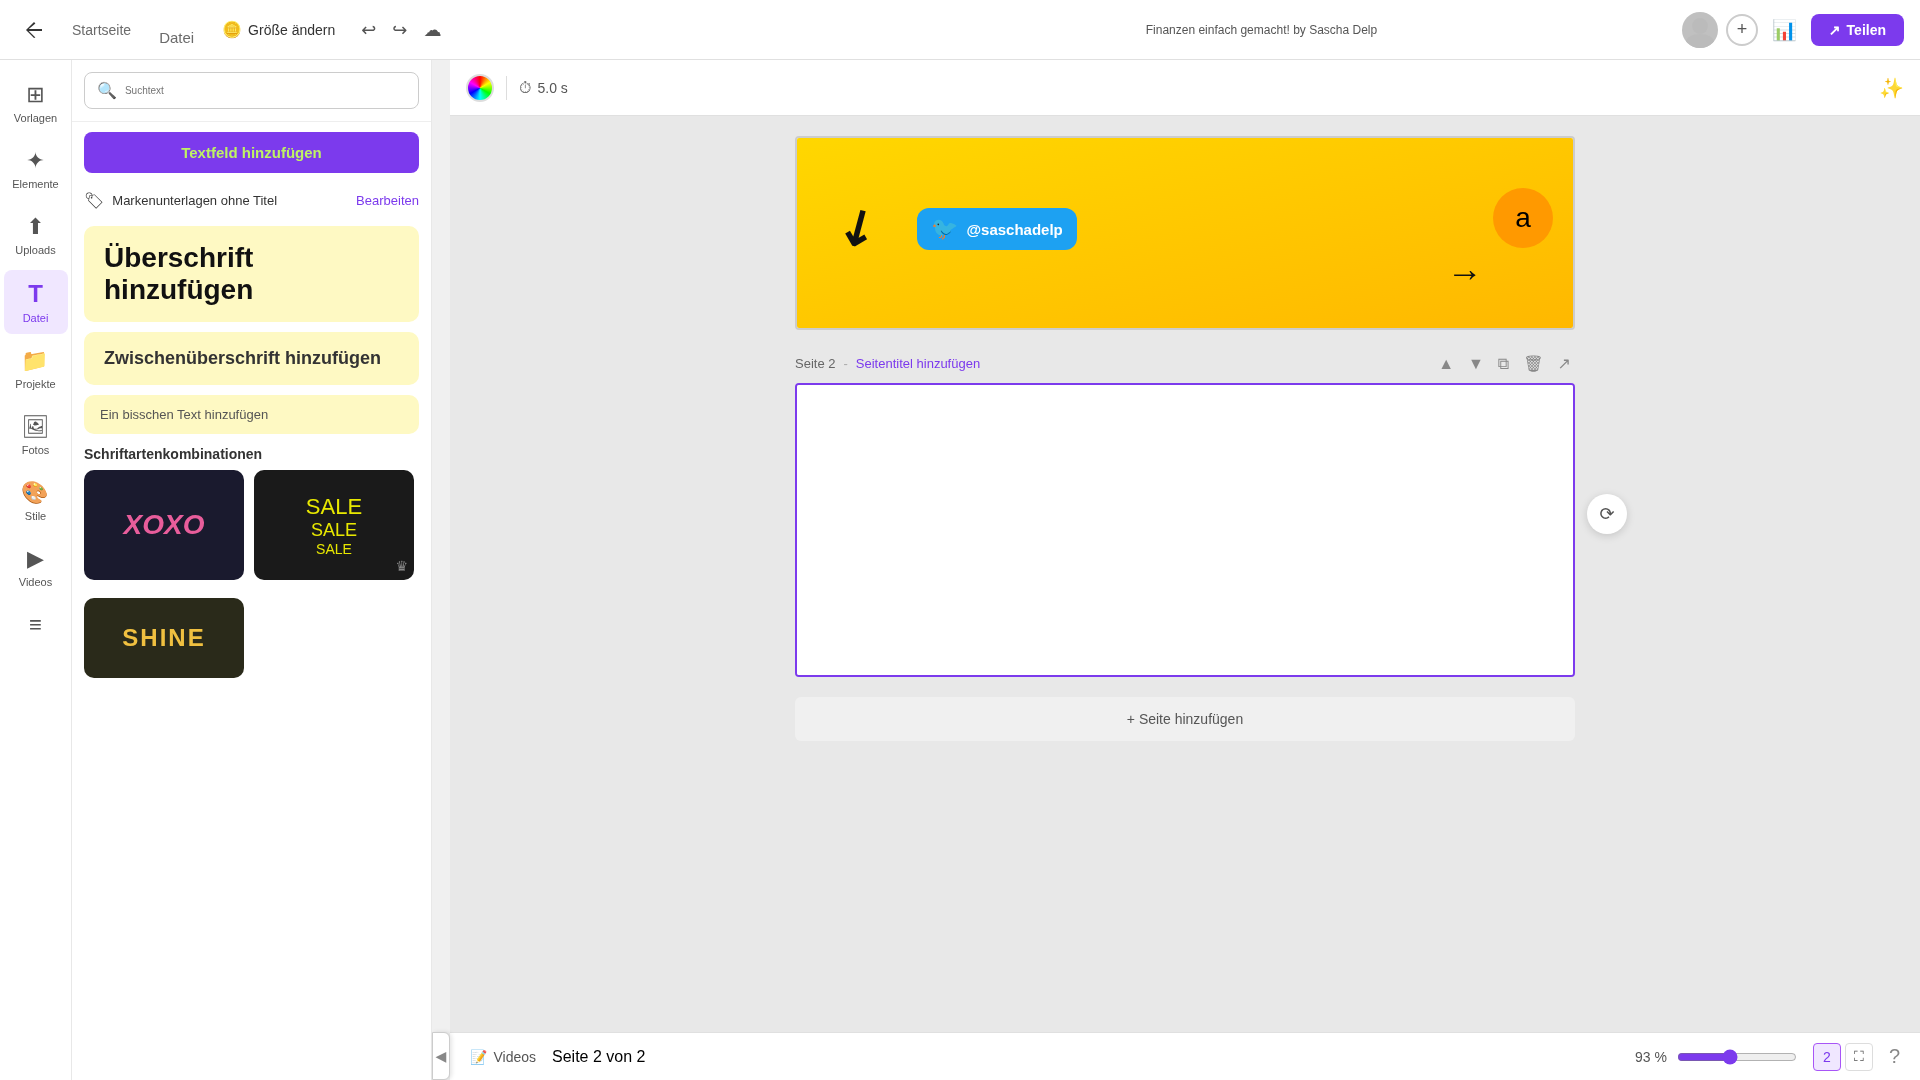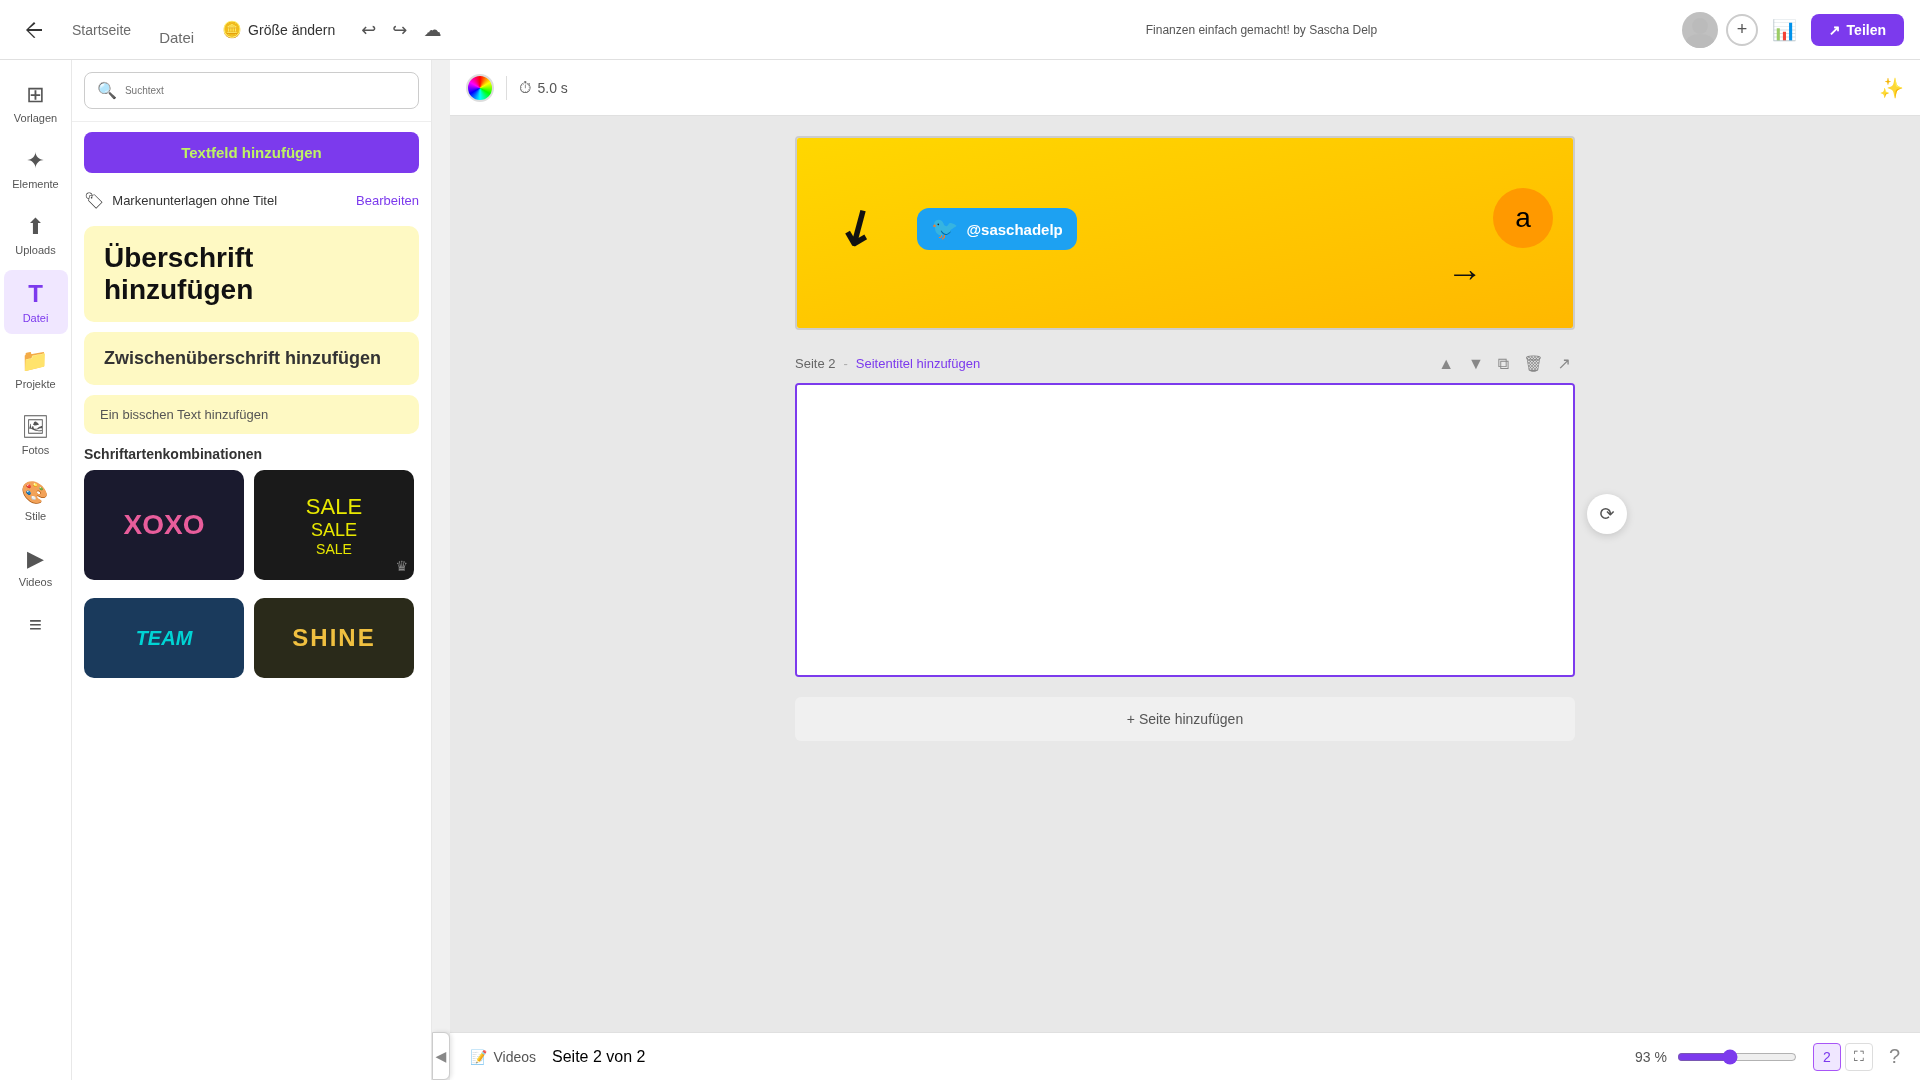--- a/index.html
+++ b/index.html
@@ -125,21 +125,21 @@
 
     .font-combos { display: flex; gap: 10px; flex-wrap: wrap; }
     .font-combo {
       position: relative; width: 160px; height: 110px;
       border-radius: 10px; overflow: hidden; cursor: pointer;
       background: #1a1a2e; display: flex; align-items: center; justify-content: center;
     }
     .font-combo.xoxo { background: #1a1a2e; }
     .font-combo.sale { background: #1a1a1a; }
     .font-combo-inner { font-size: 28px; font-weight: 900; }
-    .xoxo-text { color: #e85d9b; }
+    .xoxo-text { color: #e85d9b; font-style: italic; }
     .sale-text { display: flex; flex-direction: column; align-items: center; gap: -4px; }
     .sale-line1 { color: #e8e800; font-size: 22px; }
     .sale-line2 { color: #e8e800; font-size: 18px; }
     .sale-line3 { color: #e8e800; font-size: 14px; }
     .crown-badge {
       position: absolute; bottom: 6px; right: 6px;
       font-size: 14px; color: #888;
     }
 
     .font-combo2 {
@@ -404,24 +404,20 @@
           <div class="sale-text">
             <span class="sale-line1">SALE</span>
             <span class="sale-line2">SALE</span>
             <span class="sale-line3">SALE</span>
           </div>
           <span class="crown-badge">♛</span>
         </div>
       </div>
 
       <div style="display:flex;gap:10px;margin-top:10px;">
-        <div class="font-combo2" style="background:#1a3a5c;">
-          <span class="teal-text">TEAM</span>
-
-        </div>
         <div class="font-combo2" style="background:#2a2a1a;">
           <span class="shine-text">SHINE</span>
 
         </div>
       </div>
     </div>
   </div>
 
   <div class="hide-panel" style="position:relative;left:0;top:0;transform:none;margin-top:auto;align-self:center;">◀</div>
 

